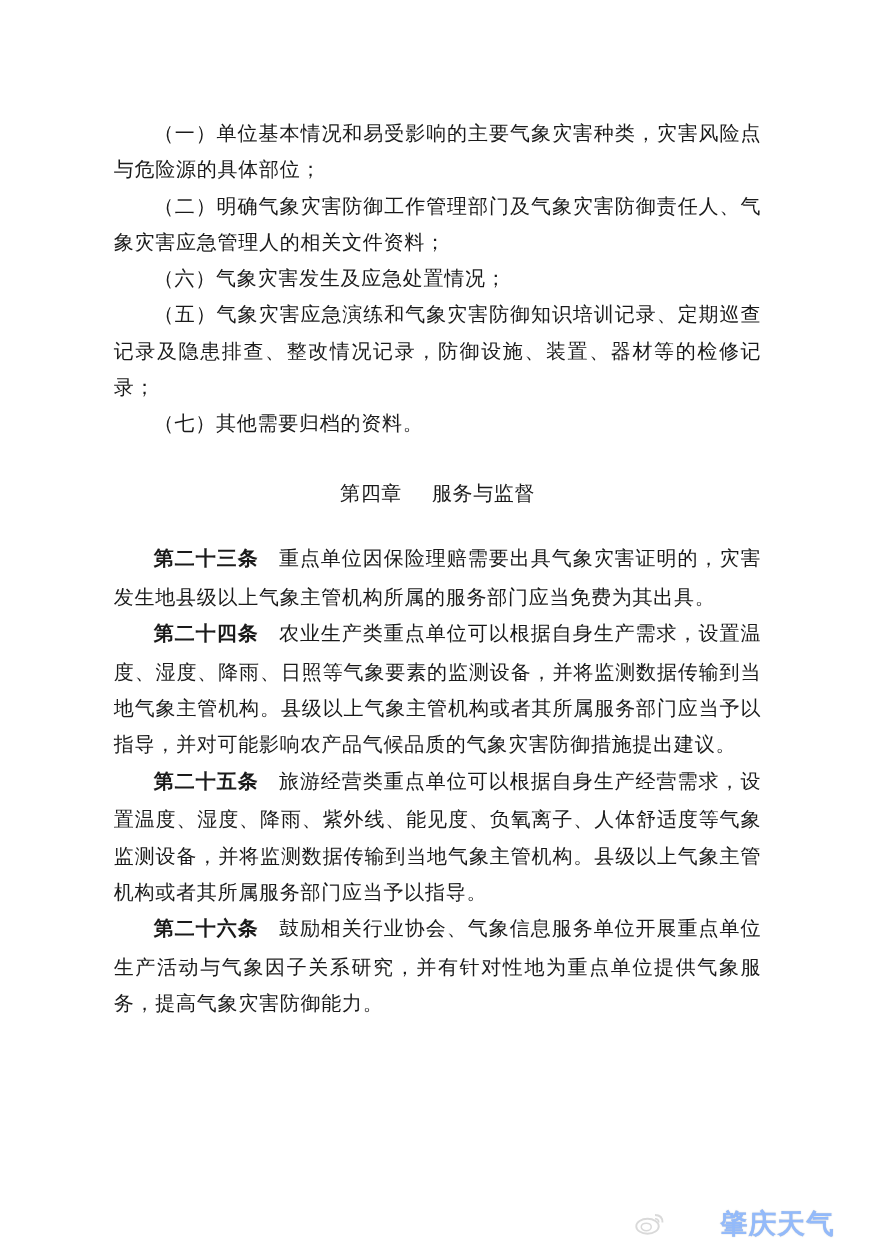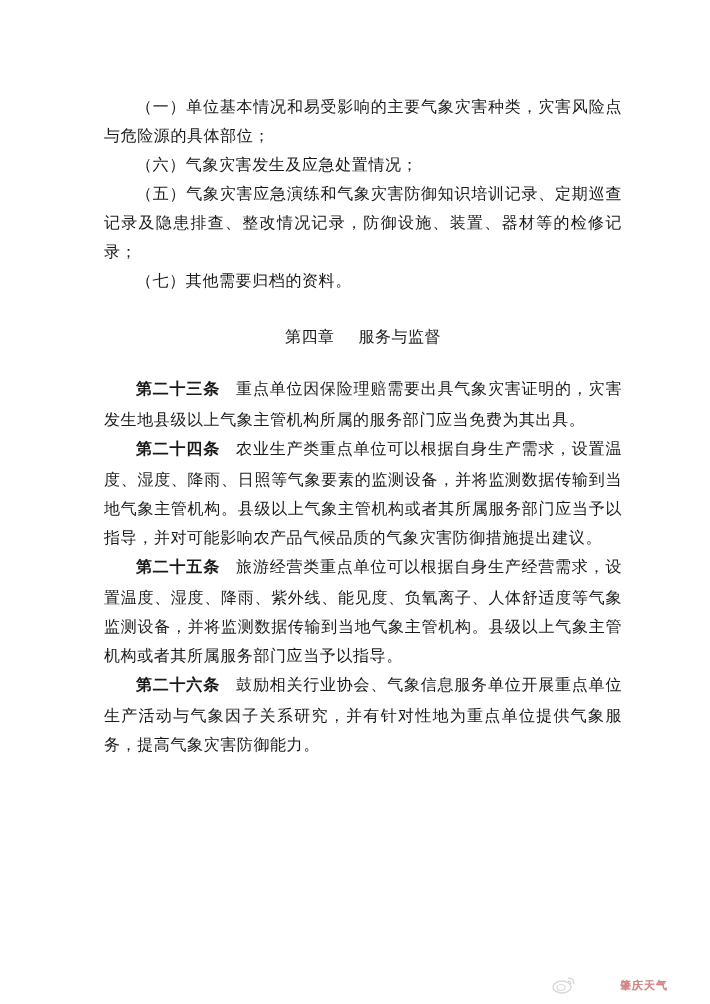--- a/index.html
+++ b/index.html
@@ -1,37 +1,38 @@
 <!DOCTYPE html>
 <html><head>
 <meta charset="utf-8">
 <style>
   html, body { margin: 0; padding: 0; background: #ffffff; }
   body { width: 710px; height: 1004px; position: relative; overflow: hidden;
          font-family: "DejaVu Sans", "Liberation Sans", sans-serif; color: #1a1a1a; }
-  .page { position: absolute; left: 104px; top: 92px; width: 518px; }
+  .page { position: absolute; left: 91px; top: 92px; width: 518px; }
   .p { font-size: 16px; line-height: 29px; margin: 0; text-indent: 2em; text-align: justify;
        letter-spacing: 0.6px; white-space: normal; }
   .chapter { font-size: 16px; font-weight: normal; text-align: center; line-height: 29px;
              margin: 27px 0 23px 0; letter-spacing: 0.5px; }
   .chapter .gap { display: inline-block; width: 24px; }
   .art { font-weight: bold; font-family: Liberation Mono, monospace; }
   .art-gap { display: inline-block; width: 16px; }
   .watermark { position: absolute; right: 42px; bottom: 10px; display: flex; align-items: center;
                gap: 4px; opacity: 0.55; }
   .watermark .logo { width: 24px; height: 18px; }
-  .watermark .wm-text { font-size: 11px; color: #b91c1c; font-weight: bold; letter-spacing: 1px;
+  .watermark .wm-text { font-size: 22px; color: #3b82f6; font-weight: bold; letter-spacing: 1px;
                         text-shadow: 0 0 1px #999; margin-left: 40px; }
 </style>
 </head>
 <body>
 
 <div class="page">
   <div>
     <p class="p">（一）单位基本情况和易受影响的主要气象灾害种类，灾害风险点与危险源的具体部位；</p>
+    <p class="p">（二）明确气象灾害防御工作管理部门及气象灾害防御责任人、气象灾害应急管理人的相关文件资料；</p>
     <p class="p">（六）气象灾害发生及应急处置情况；</p>
     <p class="p">（五）气象灾害应急演练和气象灾害防御知识培训记录、定期巡查记录及隐患排查、整改情况记录，防御设施、装置、器材等的检修记录；</p>
     <p class="p">（七）其他需要归档的资料。</p>
   </div>
 
   <div class="chapter">
     <span>第四章</span><span class="gap"></span><span>服务与监督</span>
   </div>
 
   <div>

